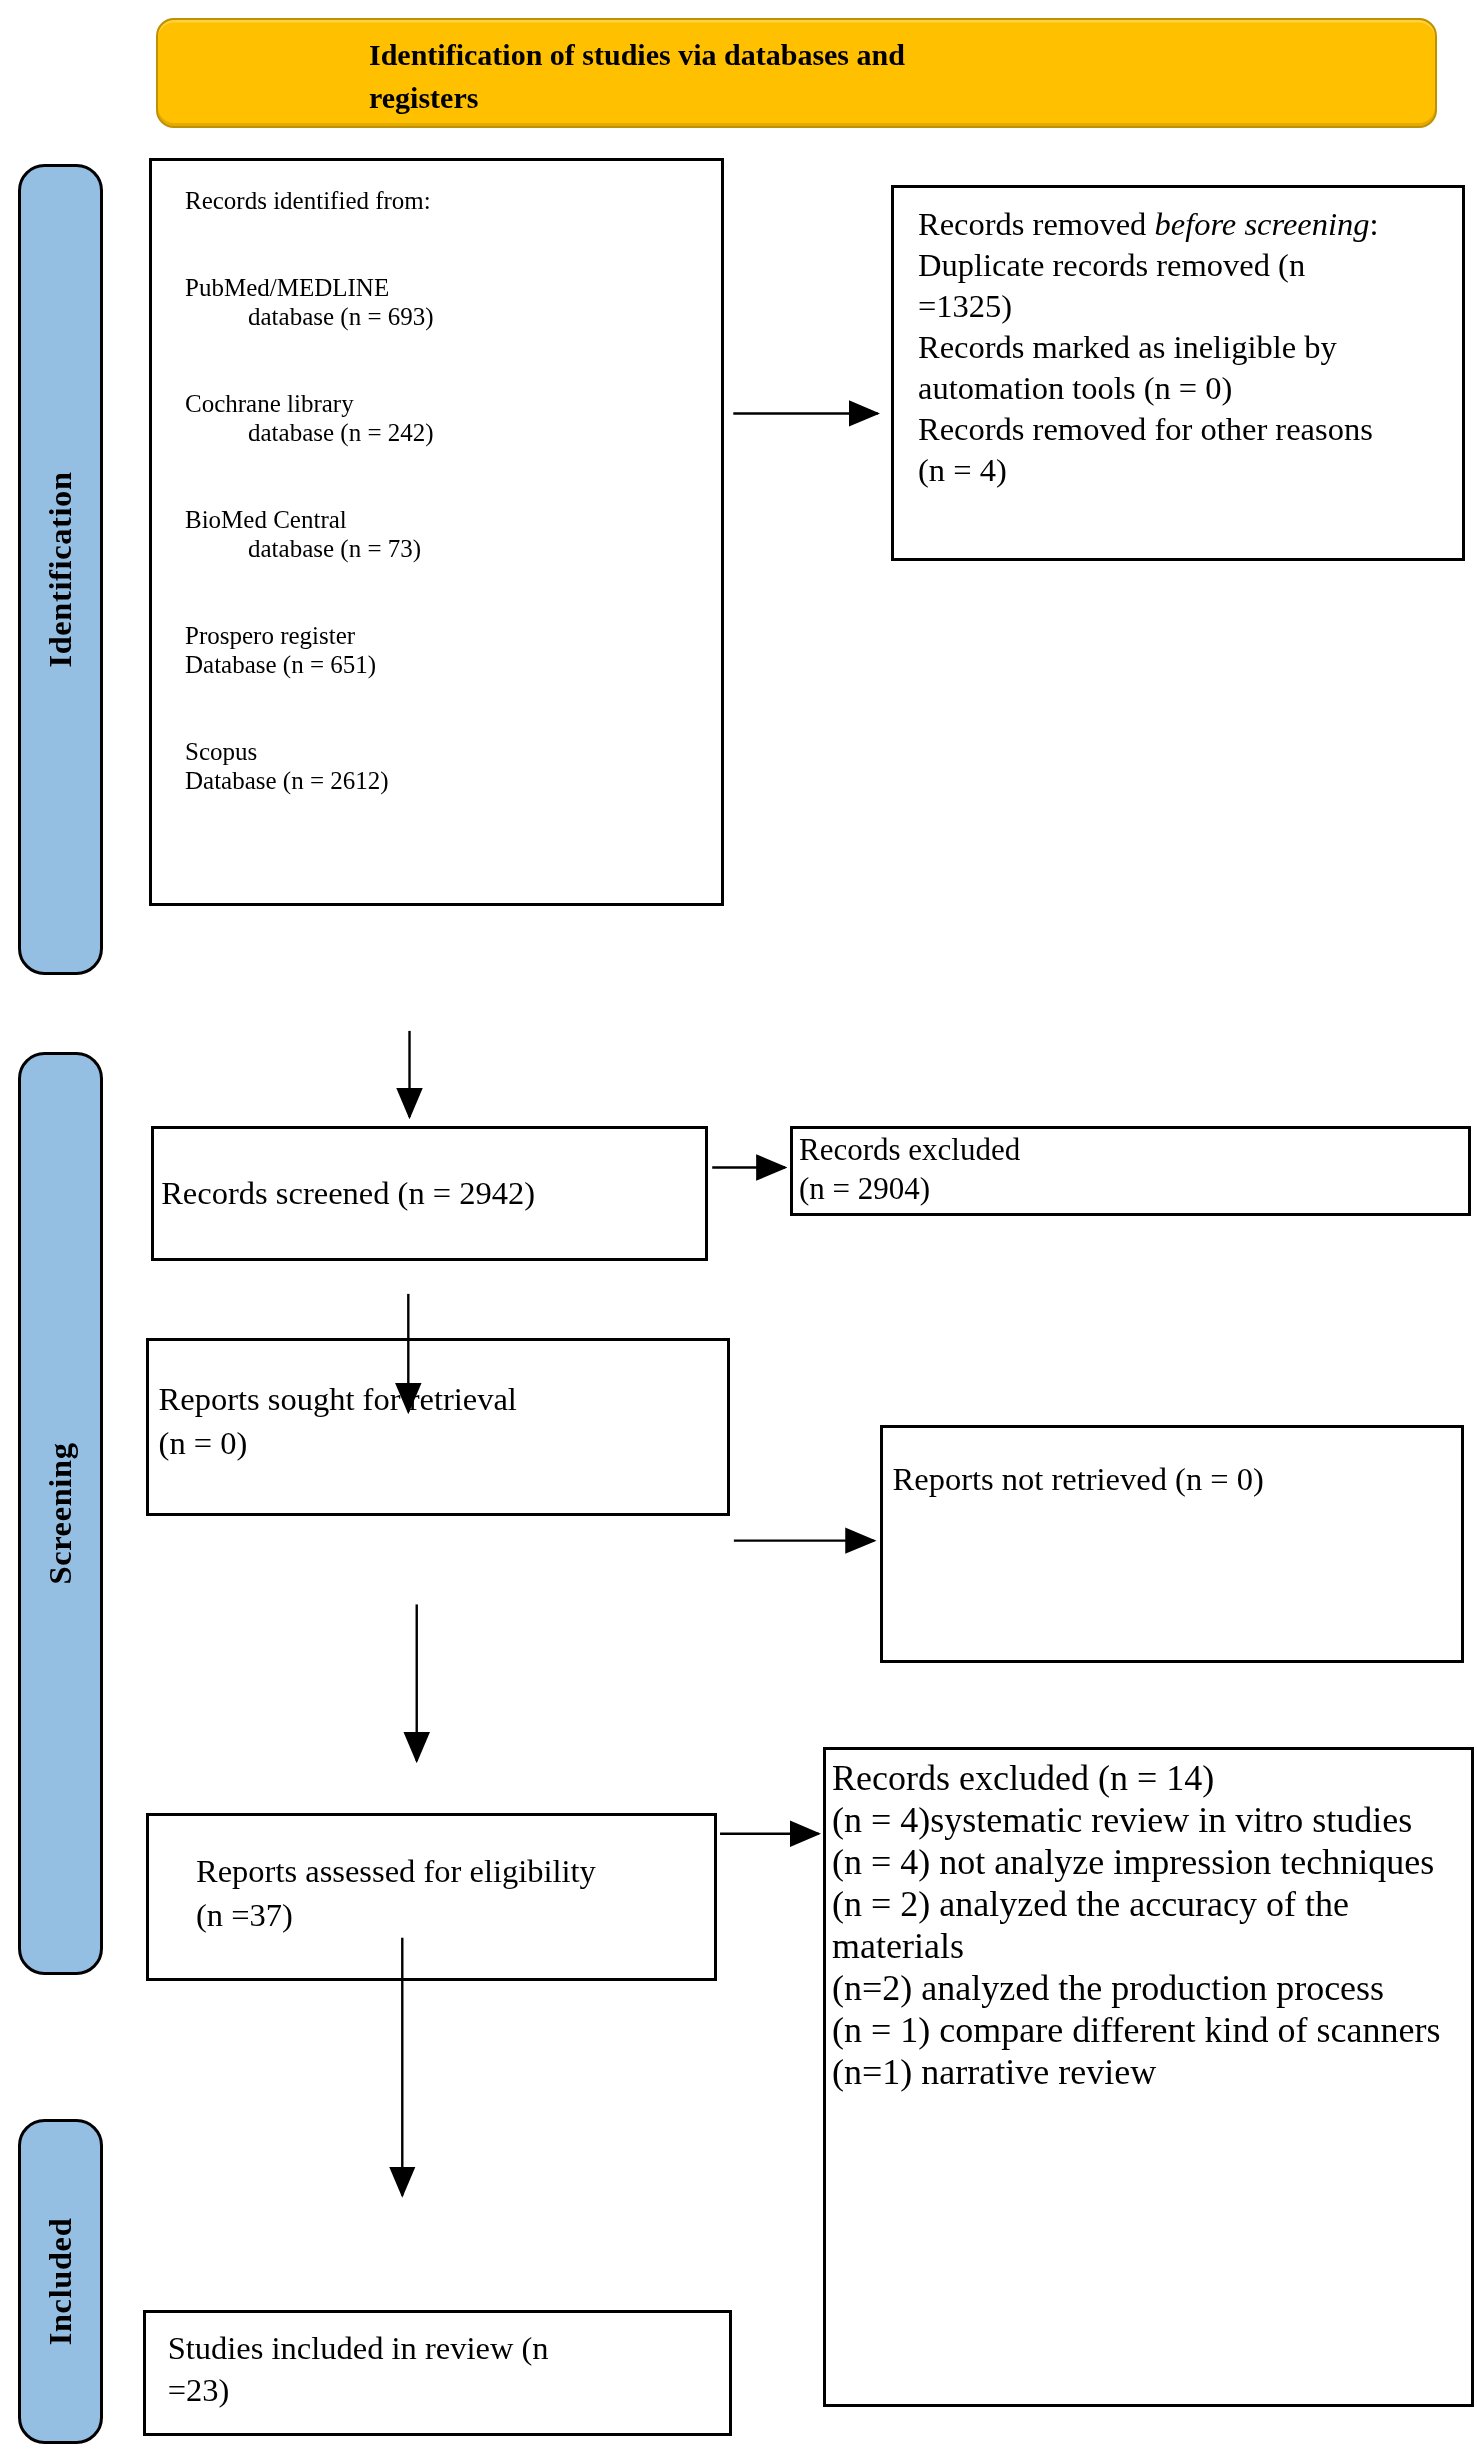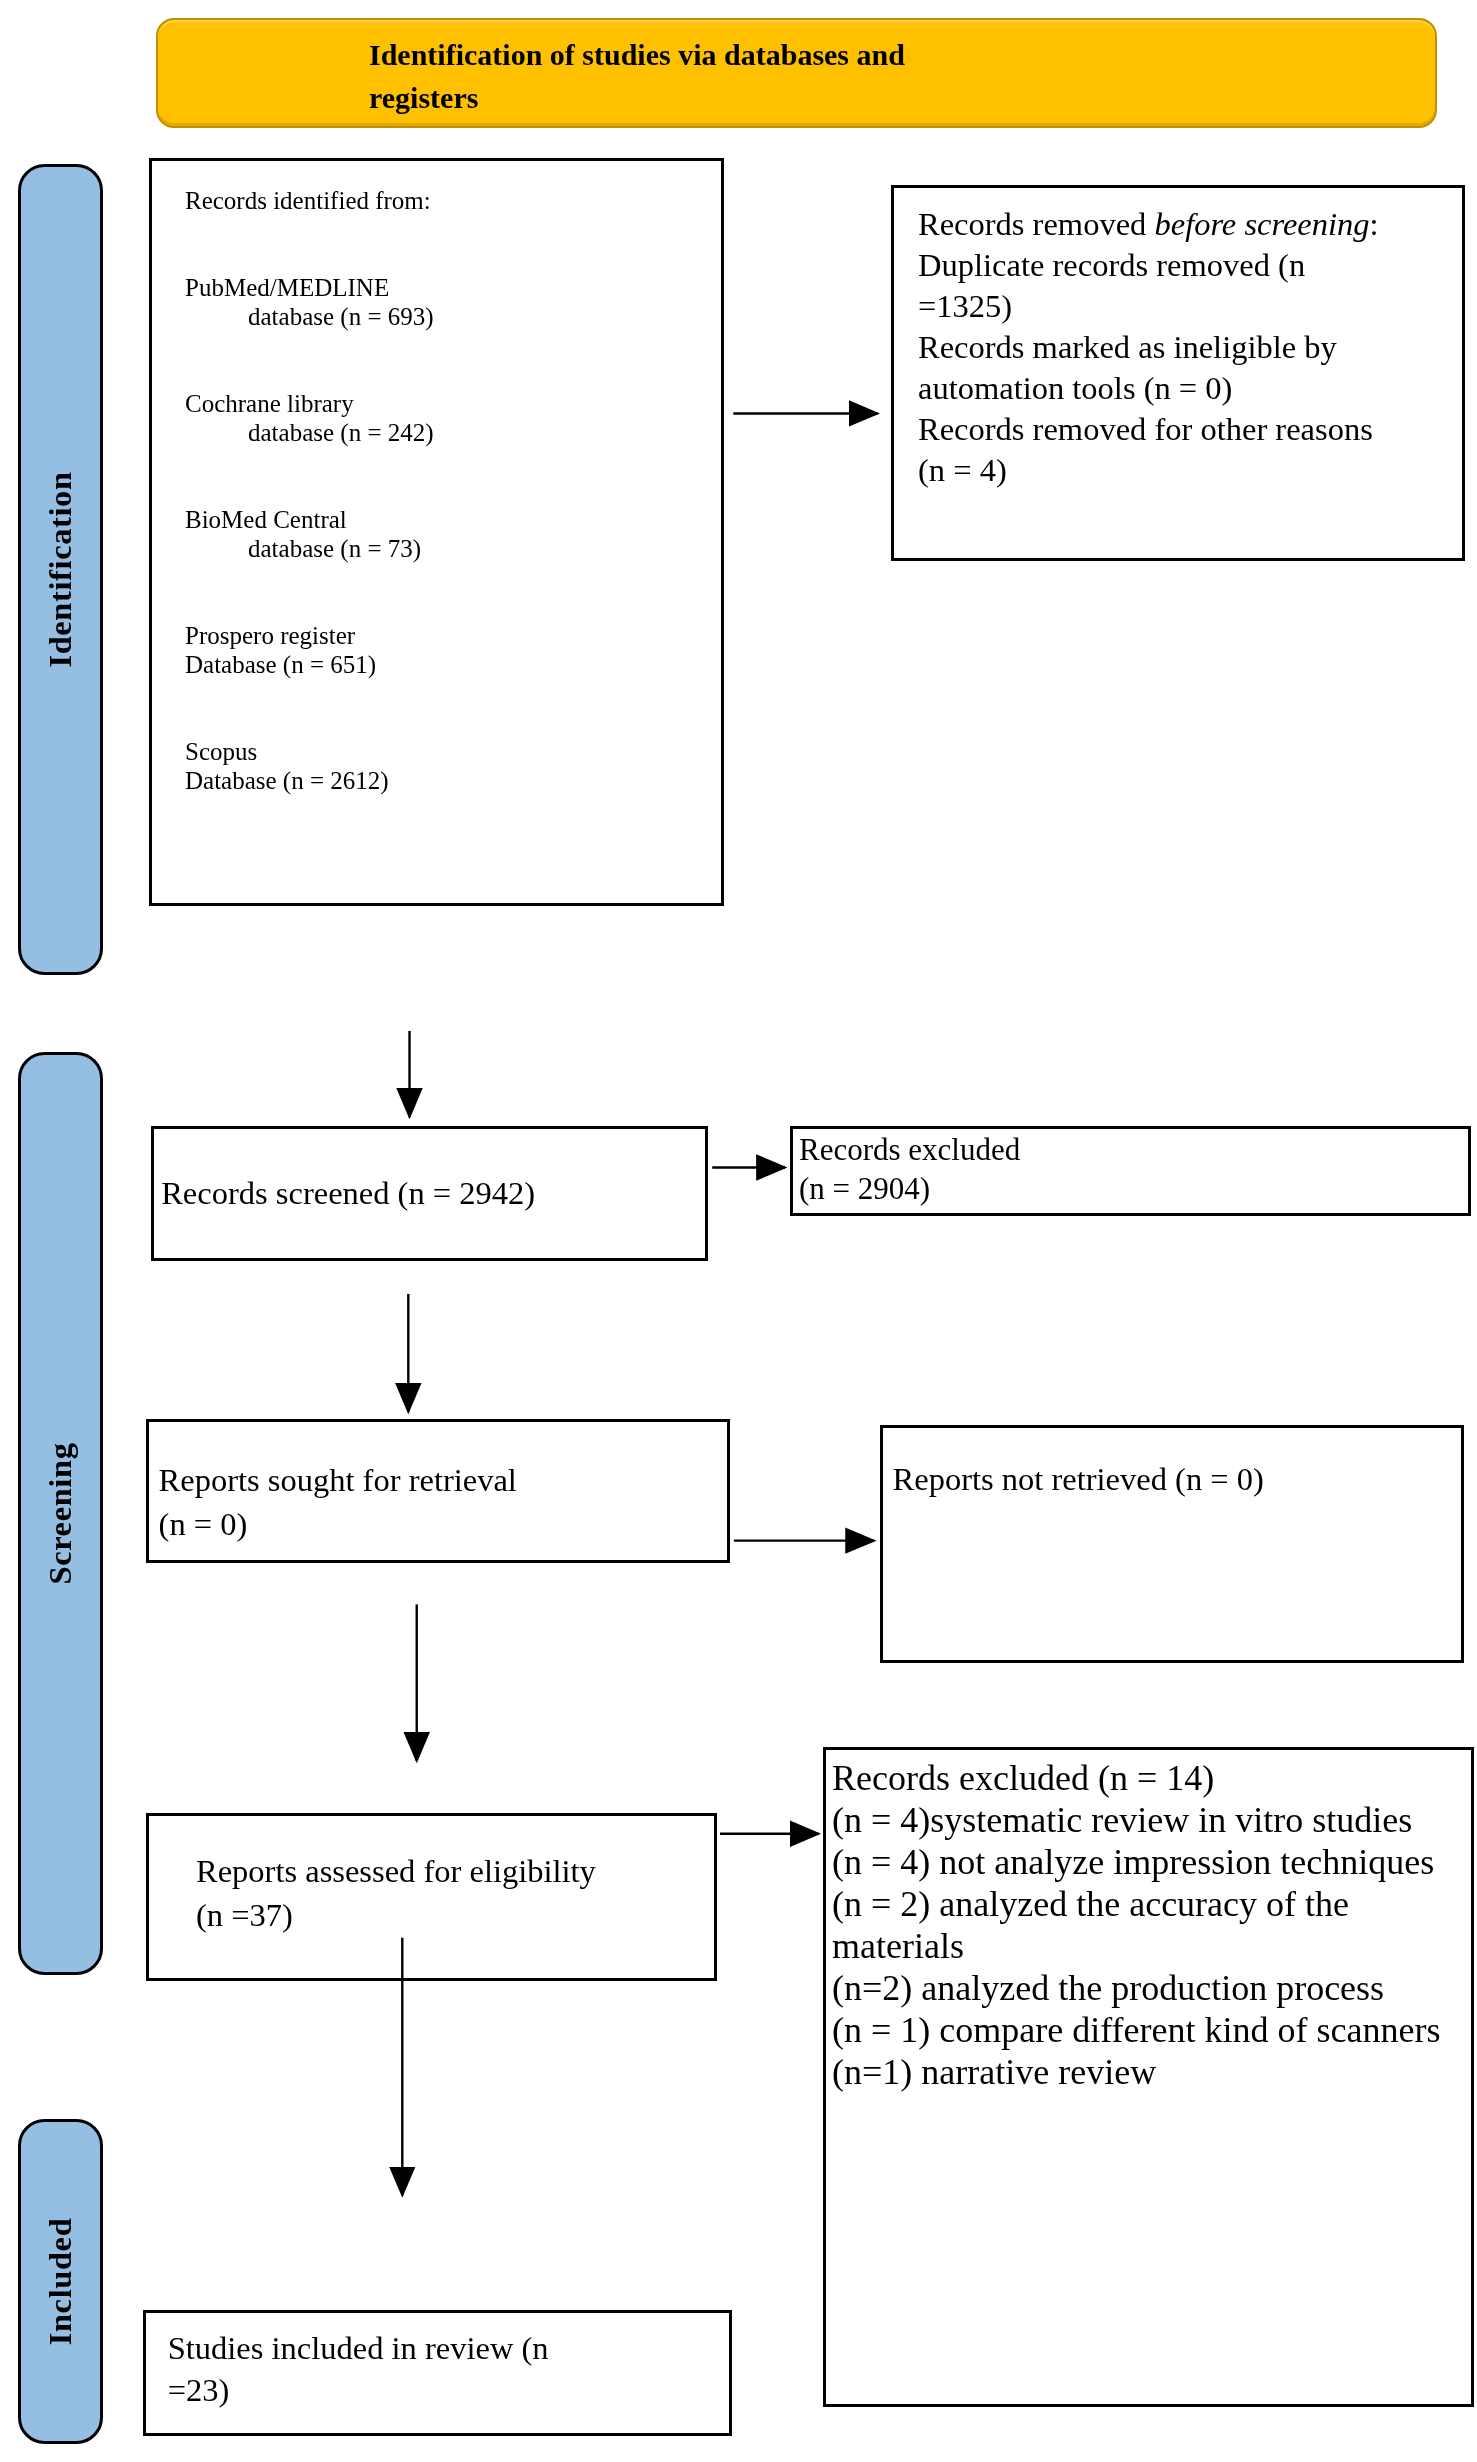--- a/index.html
+++ b/index.html
@@ -56,21 +56,21 @@
   .box-removed{left:891px;top:185px;width:574px;height:376px;
     font-size:32.5px;line-height:41px;padding:15.6px 0 0 24px;}
   .box-removed .rm{width:472px;}
 
   .box-screened{left:151px;top:1126px;width:557px;height:135px;
     font-size:32.5px;display:flex;align-items:center;padding-left:7.2px;}
 
   .box-excluded{left:790px;top:1126px;width:681px;height:90px;
     font-size:31px;line-height:39px;padding:1.2px 0 0 6px;}
 
-  .box-sought{left:146px;top:1419px;width:584px;height:144px;
+  .box-sought{left:146px;top:1338px;width:584px;height:178px;
     font-size:32.5px;line-height:44px;padding:36px 0 0 9.6px;}
 
   .box-notretrieved{left:880px;top:1425px;width:584px;height:238px;
     font-size:32.5px;padding:33px 0 0 9.6px;}
 
   .box-assessed{left:146px;top:1768px;width:571px;height:168px;
     font-size:32.5px;line-height:44px;padding:33px 0 0 47px;margin-top:45px;}
 
   .box-reasons{left:823px;top:1747px;width:651px;height:660px;
     font-size:36px;line-height:42px;padding:7.2px 1.2px 0 6px;}

